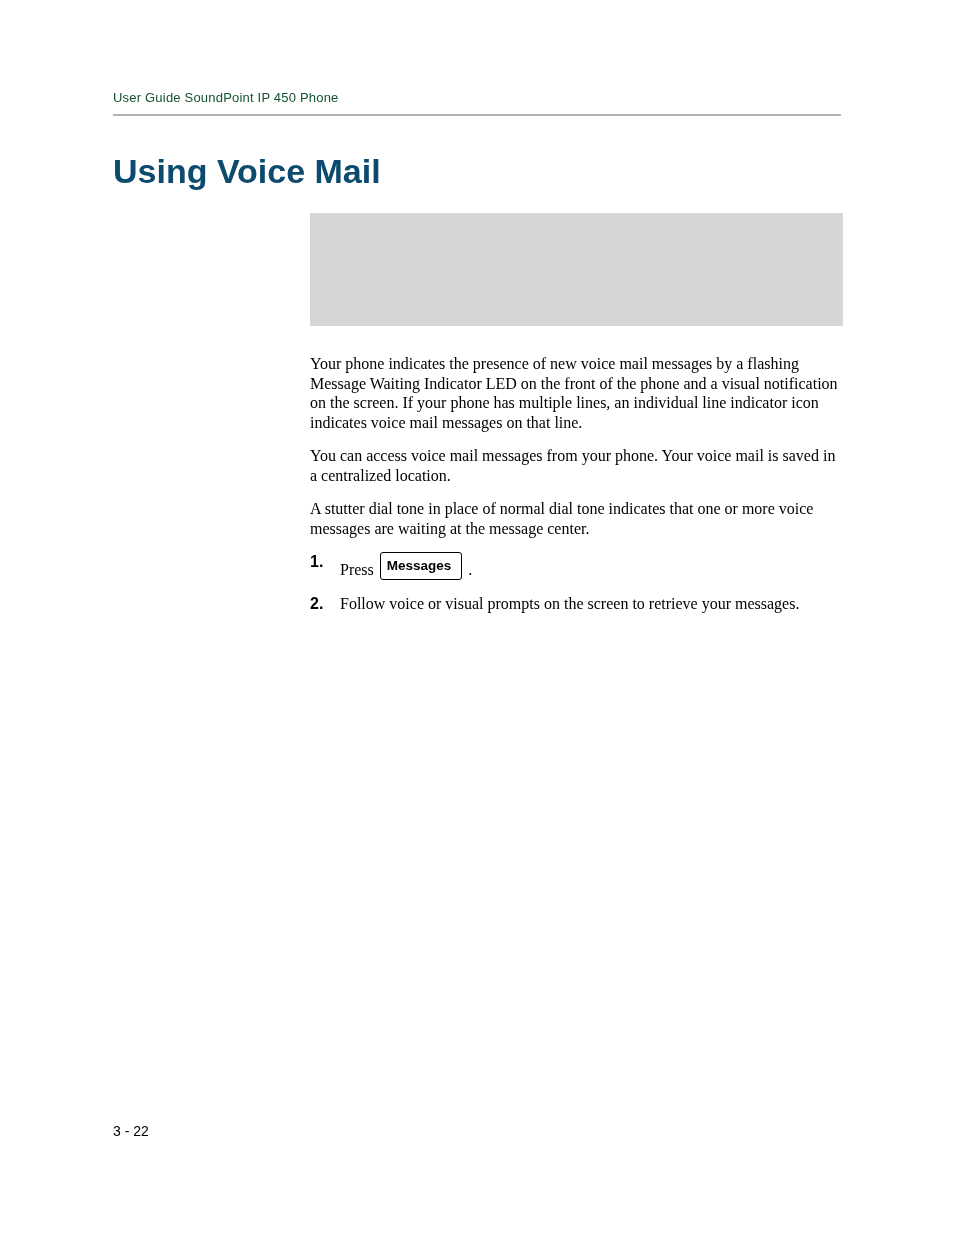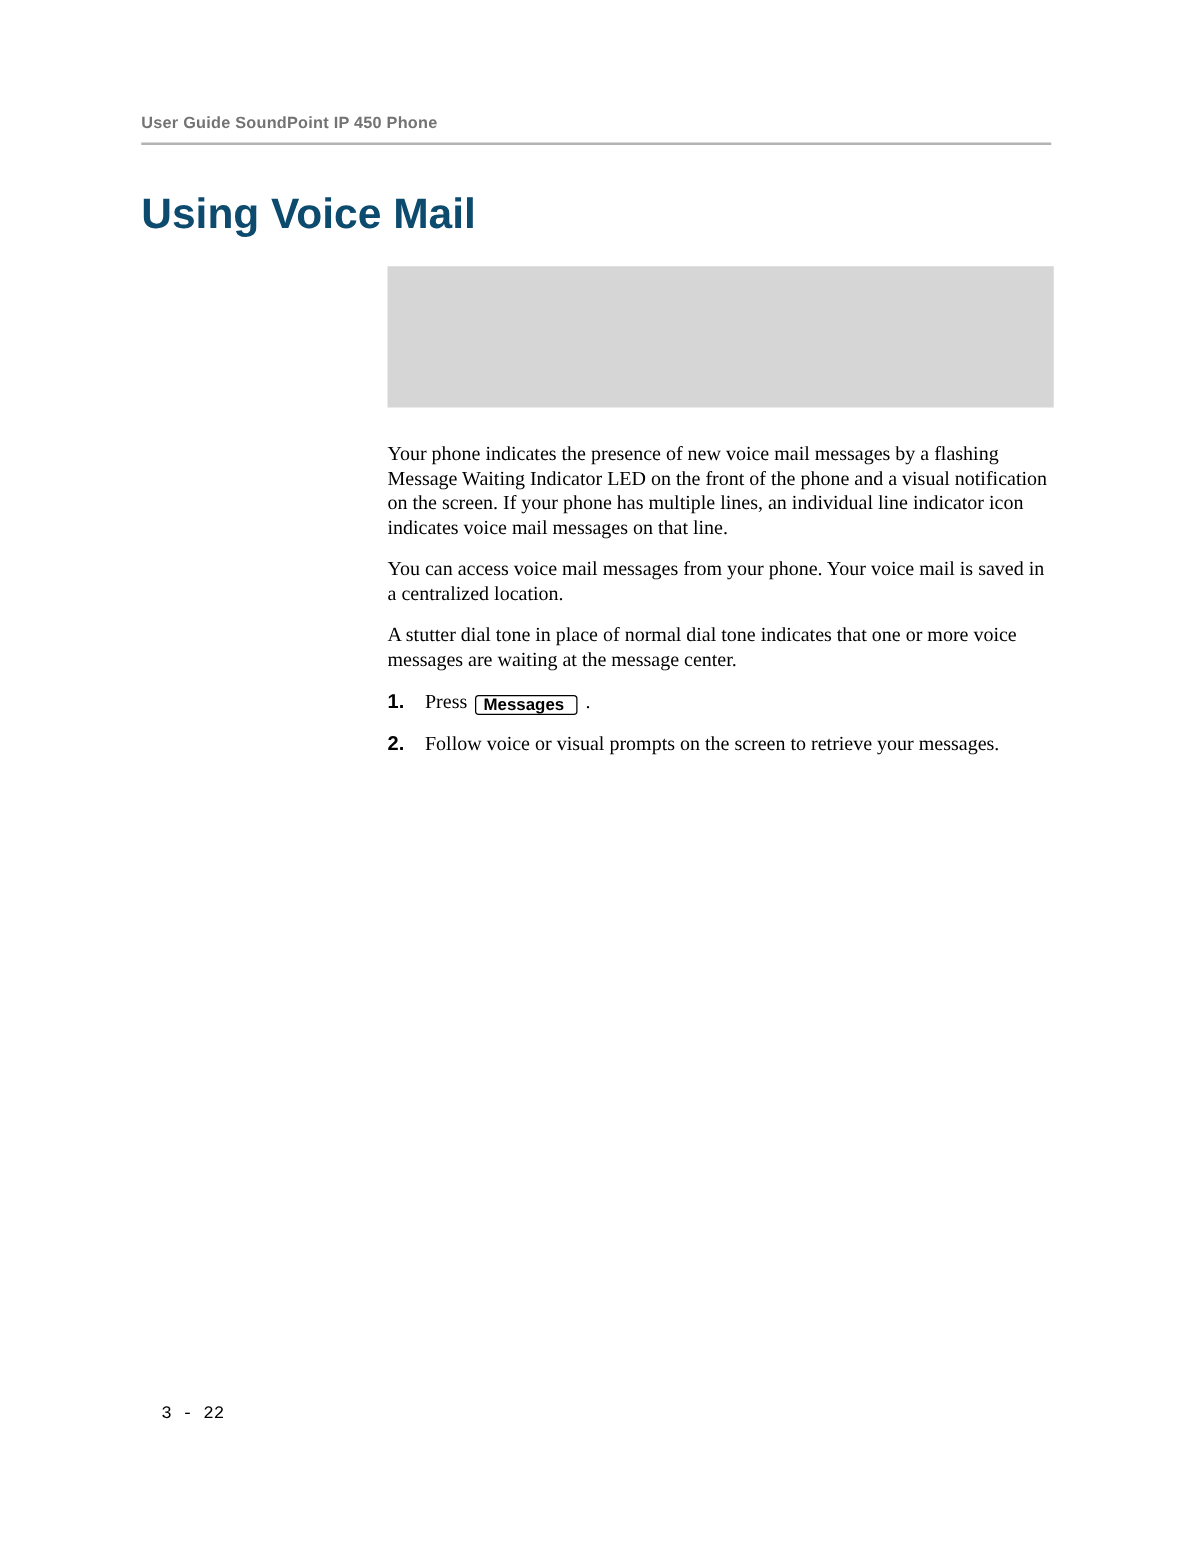--- a/index.html
+++ b/index.html
@@ -16,24 +16,23 @@
     .page {
       width: 954px;
       height: 1235px;
       padding: 90px 113px 0 113px;
       position: relative;
     }
     .running-head {
       font-family: 'Arial Narrow', Arial, Helvetica, sans-serif;
       font-size: 13px;
       letter-spacing: 0.2px;
-      color: #737373;
+      color: #14532d;
       padding-bottom: 9px;
       border-bottom: 2px solid #b3b3b3;
-      font-weight: bold;
     }
     .h1 {
       font-family: 'Arial Narrow', Arial, Helvetica, sans-serif;
       font-stretch: condensed;
       font-weight: 700;
       color: #0c4a6e;
       font-size: 34px;
       margin: 36px 0 22px 0;
       letter-spacing: 0px;
     }
@@ -93,33 +92,33 @@
       align-items: center;
       justify-content: center;
       font-family: Arial, Helvetica, sans-serif;
       font-weight: 700;
       font-size: 13.5px;
       border: 1.5px solid #000;
       border-radius: 3px;
       padding: 1px 10px 1px 6px;
       background: #fff;
       min-width: 70px;
-      height: 16px;
+      height: 28px;
       line-height: 1;
       text-align: left;
     }
     .step-sub {
       margin-top: 12px;
     }
     .page-footer {
       position: absolute;
       bottom: 96px;
-      left: 129px;
+      left: 113px;
       font-size: 14px;
-      font-family: Liberation Mono, monospace;
+      font-family: Liberation Sans, sans-serif;
     }
   </style>
 </head>
 <body>
 
 <div class="page">
 
   <div class="running-head">User Guide SoundPoint IP 450 Phone</div>
 
   <h1 class="h1">Using Voice Mail</h1>

